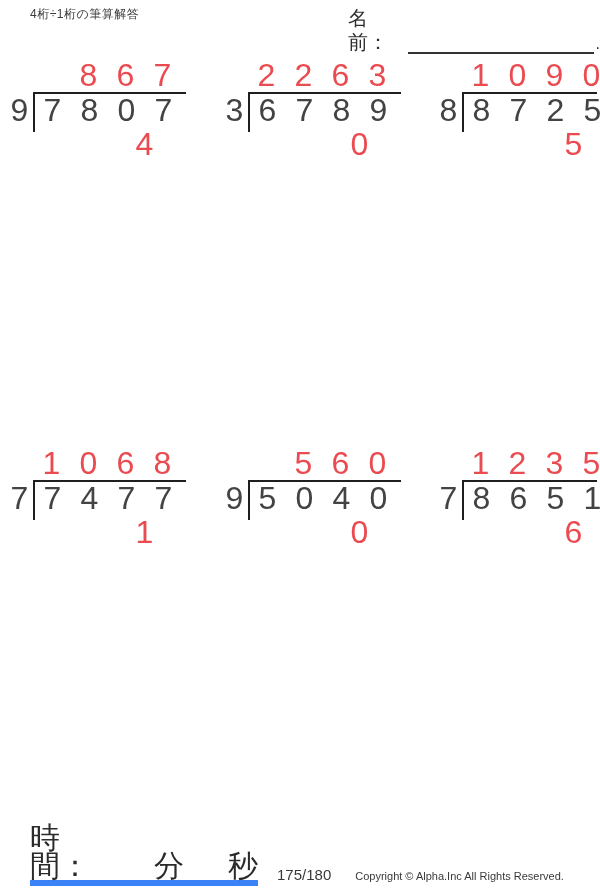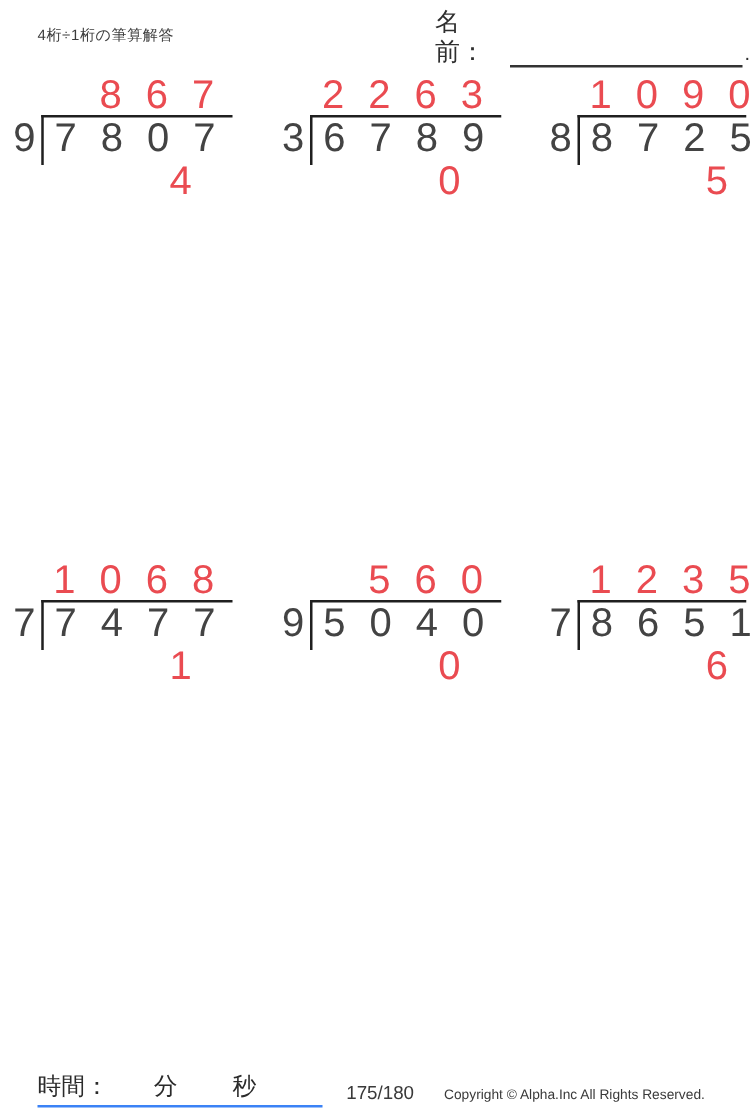--- a/index.html
+++ b/index.html
@@ -6,21 +6,21 @@
   html,body { background:#ffffff; }
   body {
     width:600px; height:891px; position:relative; overflow:hidden;
     font-family:"Liberation Sans","DejaVu Sans",sans-serif;
     color:#3f3f3f;
   }
   .page { position:absolute; inset:0; background:#ffffff; }
 
   
   .worksheet-title {
-    position:absolute; left:30px; top:20px;
+    position:absolute; left:30px; top:6px;
     font-size:12px; color:#3c3c3c; letter-spacing:0.5px;
   }
   .name-block {
     position:absolute; left:303px; top:6px;
     display:flex; align-items:flex-end;margin-left:45px;
   }
   .name-label { font-size:20px; color:#2e2e2e; line-height:24px; }
   .name-line {
     width:190px; height:22px; margin-left:2px;
     border-bottom:2px solid #333333;
@@ -48,23 +48,23 @@
   .problem.clip .bracket-h { width:135px; }
   .bracket-v {
     position:absolute; left:28px; top:32px;
     width:2px; height:40px; background:#1f1f1f;
   }
 
   
   .time-block {
     position:absolute; left:30px; top:856px;
     width:228px; height:30px;
-    border-bottom:2px solid #3b82f6;
-    display:flex; align-items:center;
-    font-size:19px; color:#2b2b2b; line-height:28px;
+    border-bottom:6px solid #3b82f6;
+    display:flex; align-items:flex-end;
+    font-size:30px; color:#2b2b2b; line-height:28px;
   }
   .time-minutes { margin-left:36px; }
   .time-seconds { margin-left:44px; }
   .footer-right {
     position:absolute; left:277px; top:866px;
     display:flex; align-items:baseline;
   }
   .page-number { font-size:15px; color:#3a3a3a;text-align:center; }
   .copyright { font-size:11px; color:#3a3a3a; margin-left:24px; }
 </style>

